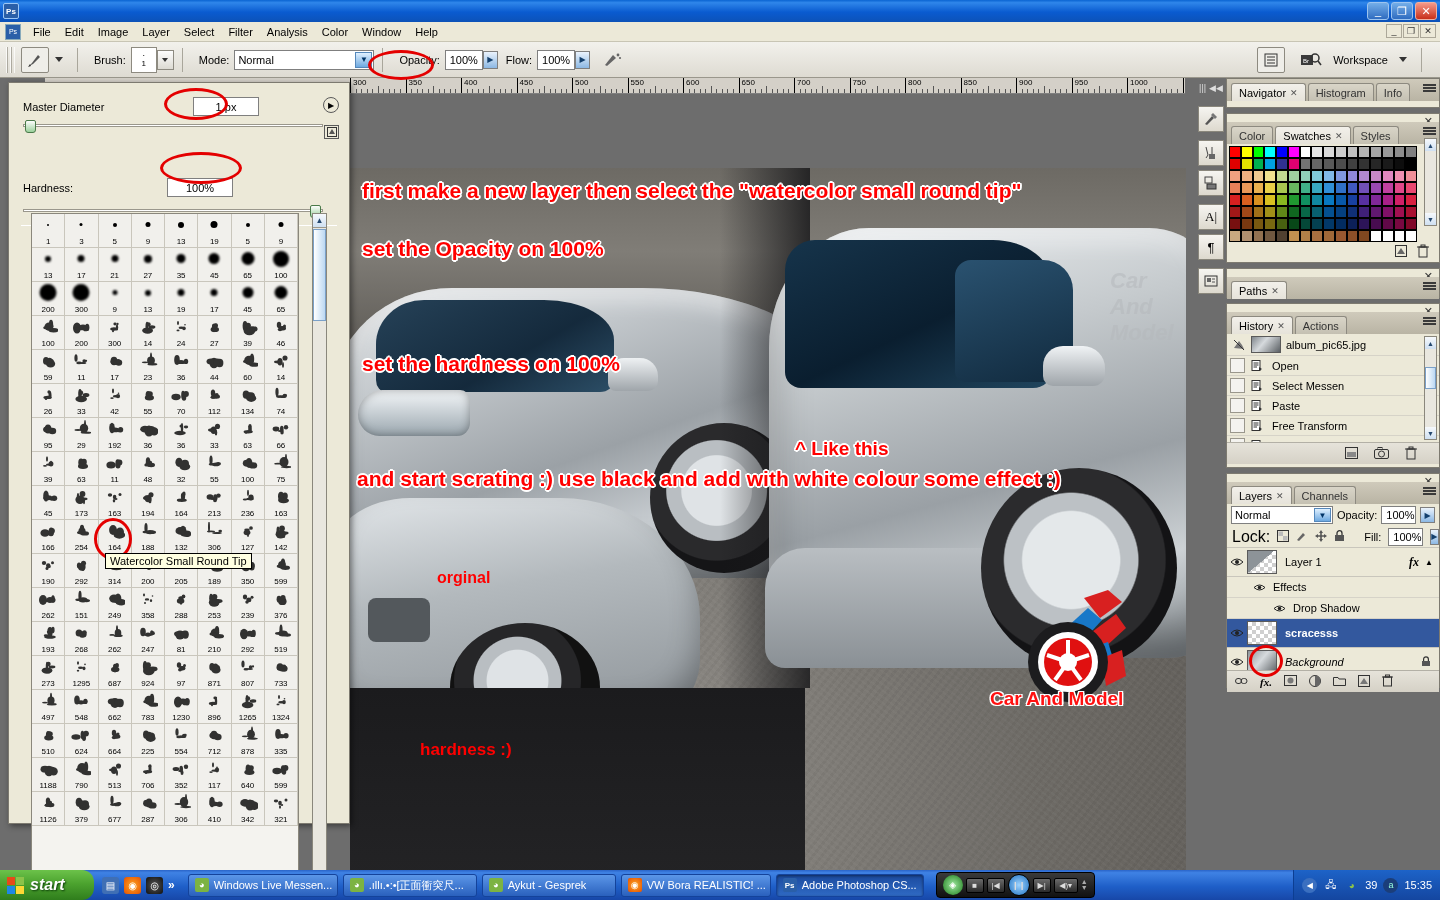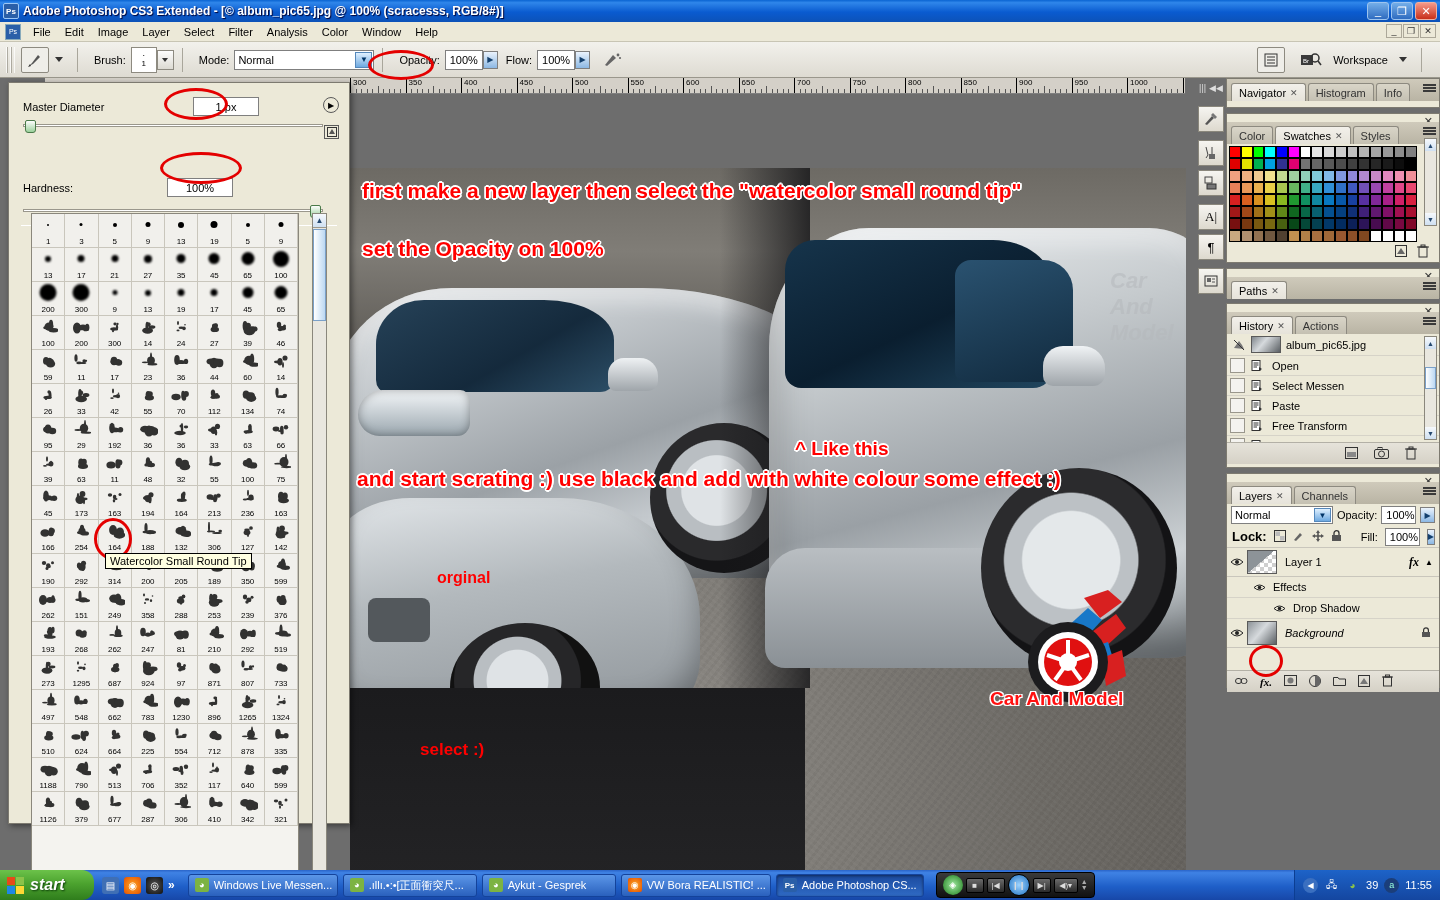--- a/index.html
+++ b/index.html
@@ -278,21 +278,20 @@
     background:linear-gradient(#1d63c8,#1446a0);border-left:1px solid #0c3e92;color:#fff;font-size:11px;}
   .trayico{width:15px;height:15px;display:flex;align-items:center;justify-content:center;font-size:10px;}
 </style>
 </head>
 <body>
 
 <div class="app">
 
   <div class="titlebar">
     <div class="psicon">Ps</div>
-    <div class="ttl">Adobe Photoshop CS3 Extended - [© album_pic65.jpg @ 100% (scracesss, RGB/8#)]</div>
     <div class="winbtns">
       <div class="winbtn">_</div>
       <div class="winbtn">❐</div>
       <div class="winbtn close">✕</div>
     </div>
   </div>
 
   <div class="menubar">
     <div class="docicon">Ps</div>
     <div class="mi">File</div>
@@ -590,24 +589,25 @@
             </g>
           </svg>
         </div>
         <div class="logoTxt">Car And Model</div>
 
       </div>
     </div>
 
     <div class="annot a1">first make a new layer then select the "watercolor small round tip"</div>
     <div class="annot a2">set the Opacity on 100%</div>
+    <div class="annot a4">set the hardness on 100%</div>
     <div class="annot a5">^ Like this</div>
     <div class="annot a6">and start scrating :) use black and add with white colour some effect :)</div>
     <div class="annot a7">orginal</div>
-    <div class="annot" style="left:420px;top:662px;font-size:17px;text-shadow:none;">select :)</div>
+    <div class="annot" style="left:420px;top:662px;font-size:17px;text-shadow:none;">hardness :)</div>
 
   </div>
 
   <div class="brushpop">
     <div class="bp-row" style="margin-top:14px;justify-content:space-between;padding-right:90px;">
       <div class="bp-label">Master Diameter</div>
       <div class="bp-val">
         <span>1 px</span>
       </div>
     </div>
@@ -2599,21 +2599,21 @@
           <span class="arrow" style="height:14px;">▼</span>
         </div>
         <span style="font-size:11px;">Opacity:</span>
         <div class="field" style="width:35px;height:18px;">
           <span>100%</span>
         </div>
         <div class="spinarrow" style="height:16px;">▶</div>
       </div>
 
       <div style="display:flex;align-items:center;height:22px;padding:0 5px;gap:7px;border-bottom:1px solid #c9c6bc;">
-        <span style="font-size:13px;font-weight:bold;">Lock:</span>
+        <span style="font-size:16px;">Lock:</span>
         <span>
           <svg width="12" height="12" viewBox="0 0 12 12">
               <rect x="0.5" y="0.5" width="11" height="11" fill="none" stroke="#333"></rect>
               <rect x="1.5" y="1.5" width="4.5" height="4.5" fill="#bbb"></rect>
               <rect x="6" y="6" width="4.5" height="4.5" fill="#bbb"></rect>
             </svg>
         </span>
         <span>
           <svg width="12" height="12" viewBox="0 0 12 12">
               <path d="M1 10 L7 3 L9 5 L3 11 Z" fill="#666"></path>
@@ -2665,20 +2665,30 @@
         <div class="subrow">
           <div class="eye" style="margin-left:42px;">
             <svg width="13" height="9" viewBox="0 0 13 9">
                 <path d="M1 4.5 Q6.5 -0.5 12 4.5 Q6.5 9.5 1 4.5 Z" fill="none" stroke="#222"></path>
                 <circle cx="6.5" cy="4.5" r="1.8" fill="#222"></circle>
               </svg>
           </div>
           <span style="margin-left:4px;">Drop Shadow</span>
         </div>
 
+        <div class="lyrow sel">
+          <div class="eye">
+            <svg width="14" height="10" viewBox="0 0 14 10">
+                <path d="M1 5 Q7 -1 13 5 Q7 11 1 5 Z" fill="none" stroke="#222"></path>
+                <circle cx="7" cy="5" r="2" fill="#222"></circle>
+              </svg>
+          </div>
+          <div class="thumb"></div>
+          <span style="margin-left:8px;font-weight:bold;">scracesss</span>
+        </div>
 
         <div class="lyrow">
           <div class="eye">
             <svg width="14" height="10" viewBox="0 0 14 10">
                 <path d="M1 5 Q7 -1 13 5 Q7 11 1 5 Z" fill="none" stroke="#222"></path>
                 <circle cx="7" cy="5" r="2" fill="#222"></circle>
               </svg>
           </div>
           <div class="thumb" style="background:linear-gradient(130deg,#8d9398,#d6dadd 45%,#5a5f63);"></div>
           <span style="margin-left:8px;flex:1;font-style:italic;">Background</span>
@@ -2783,16 +2793,16 @@
           <i>▼</i>
         </span>
     </div>
 
     <div class="tray">
       <span class="trayico" style="background:#3a6fc0;border-radius:50%;color:#fff;font-size:8px;">◀</span>
       <span class="trayico">🖧</span>
       <span class="trayico" style="color:#8bc34a;">◕</span>
       <span style="color:#fff;font-size:11px;">39</span>
       <span class="trayico" style="background:#1b3e7a;border-radius:50%;color:#9fd;font-size:9px;">a</span>
-      <span>11:55</span>
+      <span>15:35</span>
     </div>
   </div>
 </div>
 
 </body></html>

